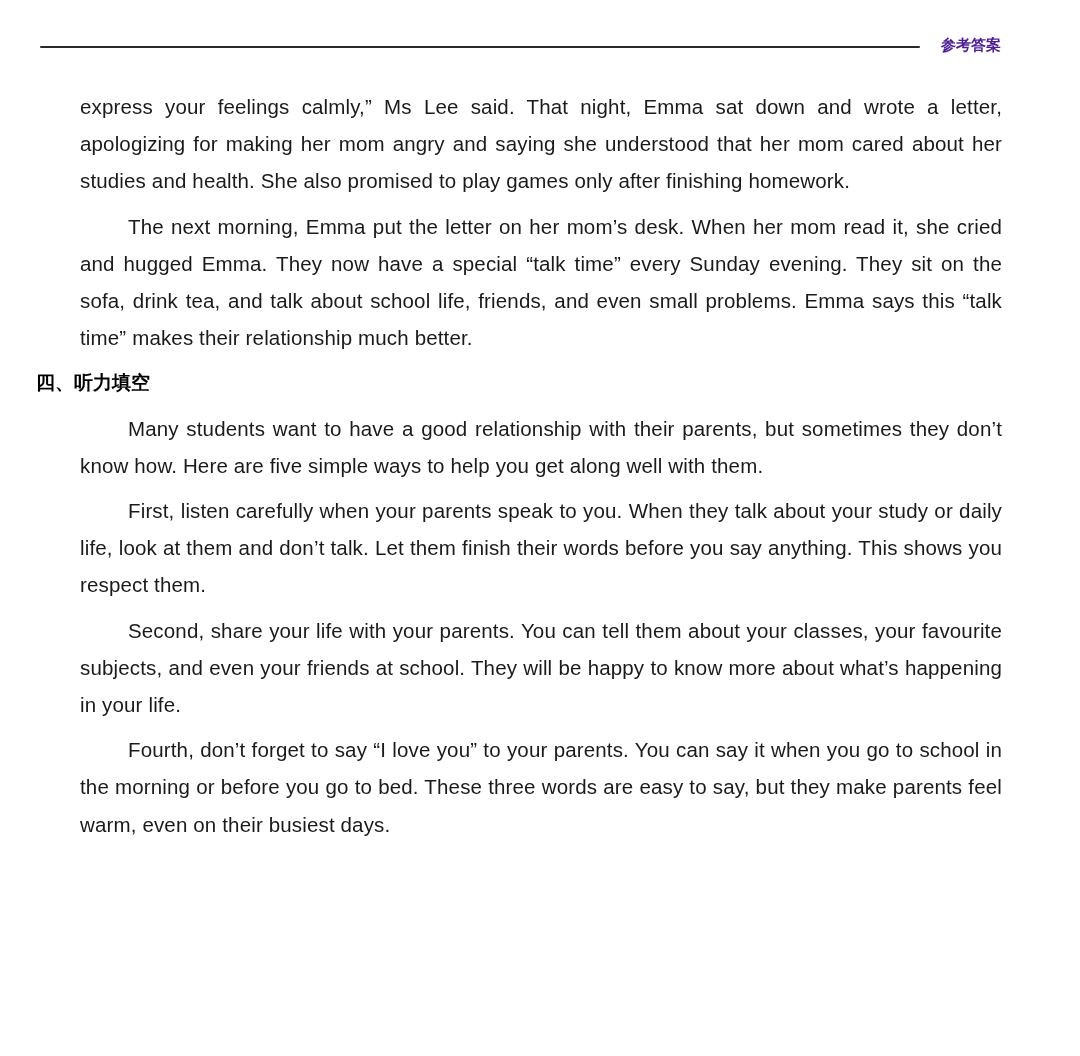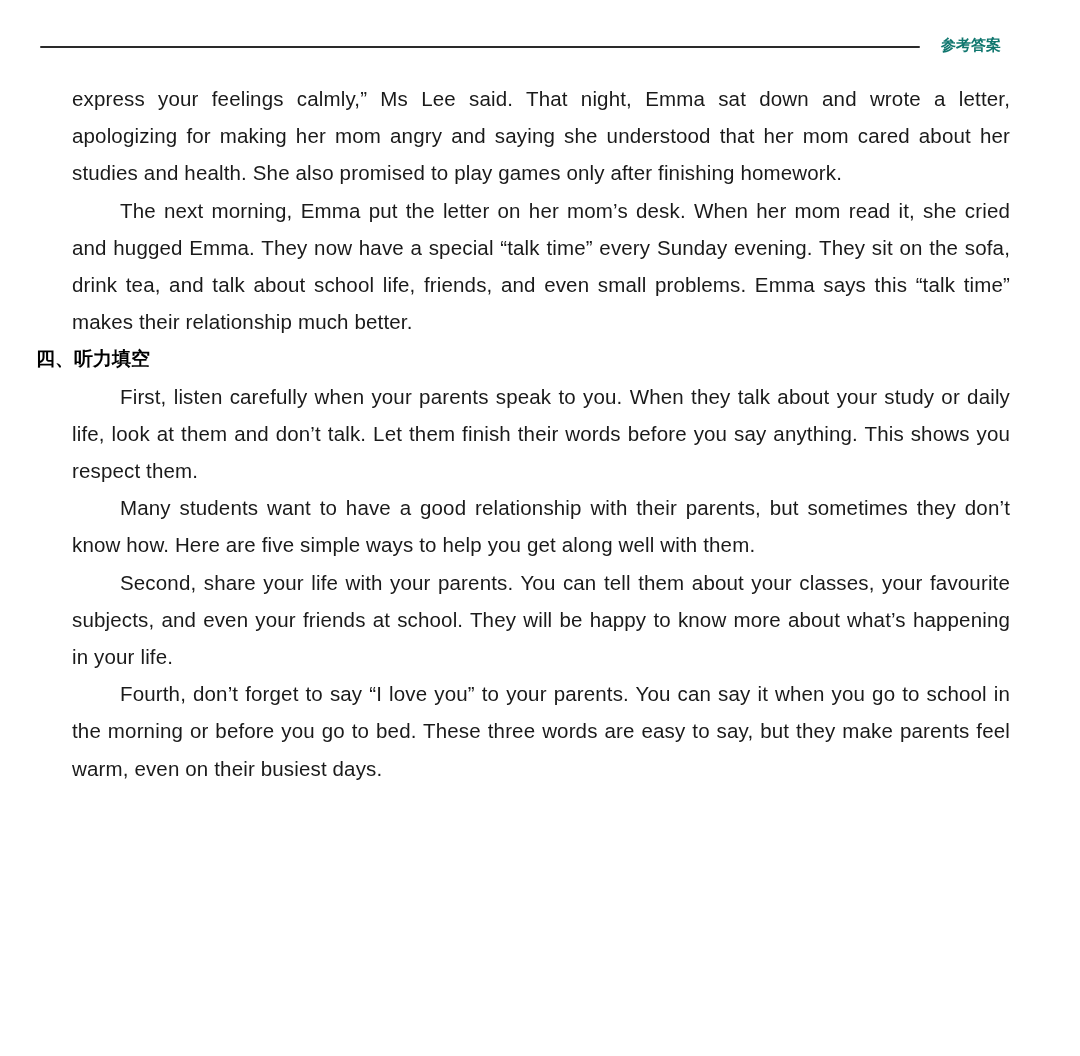--- a/index.html
+++ b/index.html
@@ -31,32 +31,32 @@
       border-top: 2px solid #2a2a2a;
       border-radius: 2px;
     }
     .header-label {
       position: absolute;
       left: 941px;
       top: 36px;
       font-size: 15px;
       font-weight: bold;
       letter-spacing: 0px;
-      color: #0f766e;
+      color: #4c1d95;
       font-family: "DejaVu Sans", sans-serif;
       text-align: right;
     }
     .content {
       position: absolute;
       left: 72px;
       top: 80px;
       width: 938px;
     }
     .para {
-      margin: 0;
+      margin: 8px;
       font-size: 20.5px;
       line-height: 37.2px;
       text-align: justify;
       text-align-last: left;
       letter-spacing: 0.15px;
     }
     .para.indent {
       text-indent: 48px;
     }
     .section-heading {
@@ -74,17 +74,17 @@
   <div class="header-rule"></div>
   <div class="header-label">参考答案</div>
 </div>
 
 <div class="content">
   <p class="para">express your feelings calmly,” Ms Lee said. That night, Emma sat down and wrote a letter, apologizing for making her mom angry and saying she understood that her mom cared about her studies and health. She also promised to play games only after finishing homework.</p>
   <p class="para indent">The next morning, Emma put the letter on her mom’s desk. When her mom read it, she cried and hugged Emma. They now have a special “talk time” every Sunday evening. They sit on the sofa, drink tea, and talk about school life, friends, and even small problems. Emma says this “talk time” makes their relationship much better.</p>
 
   <h2 class="section-heading">四、听力填空</h2>
 
+  <p class="para indent">Many students want to have a good relationship with their parents, but sometimes they don’t know how. Here are five simple ways to help you get along well with them.</p>
   <p class="para indent">First, listen carefully when your parents speak to you. When they talk about your study or daily life, look at them and don’t talk. Let them finish their words before you say anything. This shows you respect them.</p>
-  <p class="para indent">Many students want to have a good relationship with their parents, but sometimes they don’t know how. Here are five simple ways to help you get along well with them.</p>
   <p class="para indent">Second, share your life with your parents. You can tell them about your classes, your favourite subjects, and even your friends at school. They will be happy to know more about what’s happening in your life.</p>
   <p class="para indent">Fourth, don’t forget to say “I love you” to your parents. You can say it when you go to school in the morning or before you go to bed. These three words are easy to say, but they make parents feel warm, even on their busiest days.</p>
 </div>
 
 </body></html>

